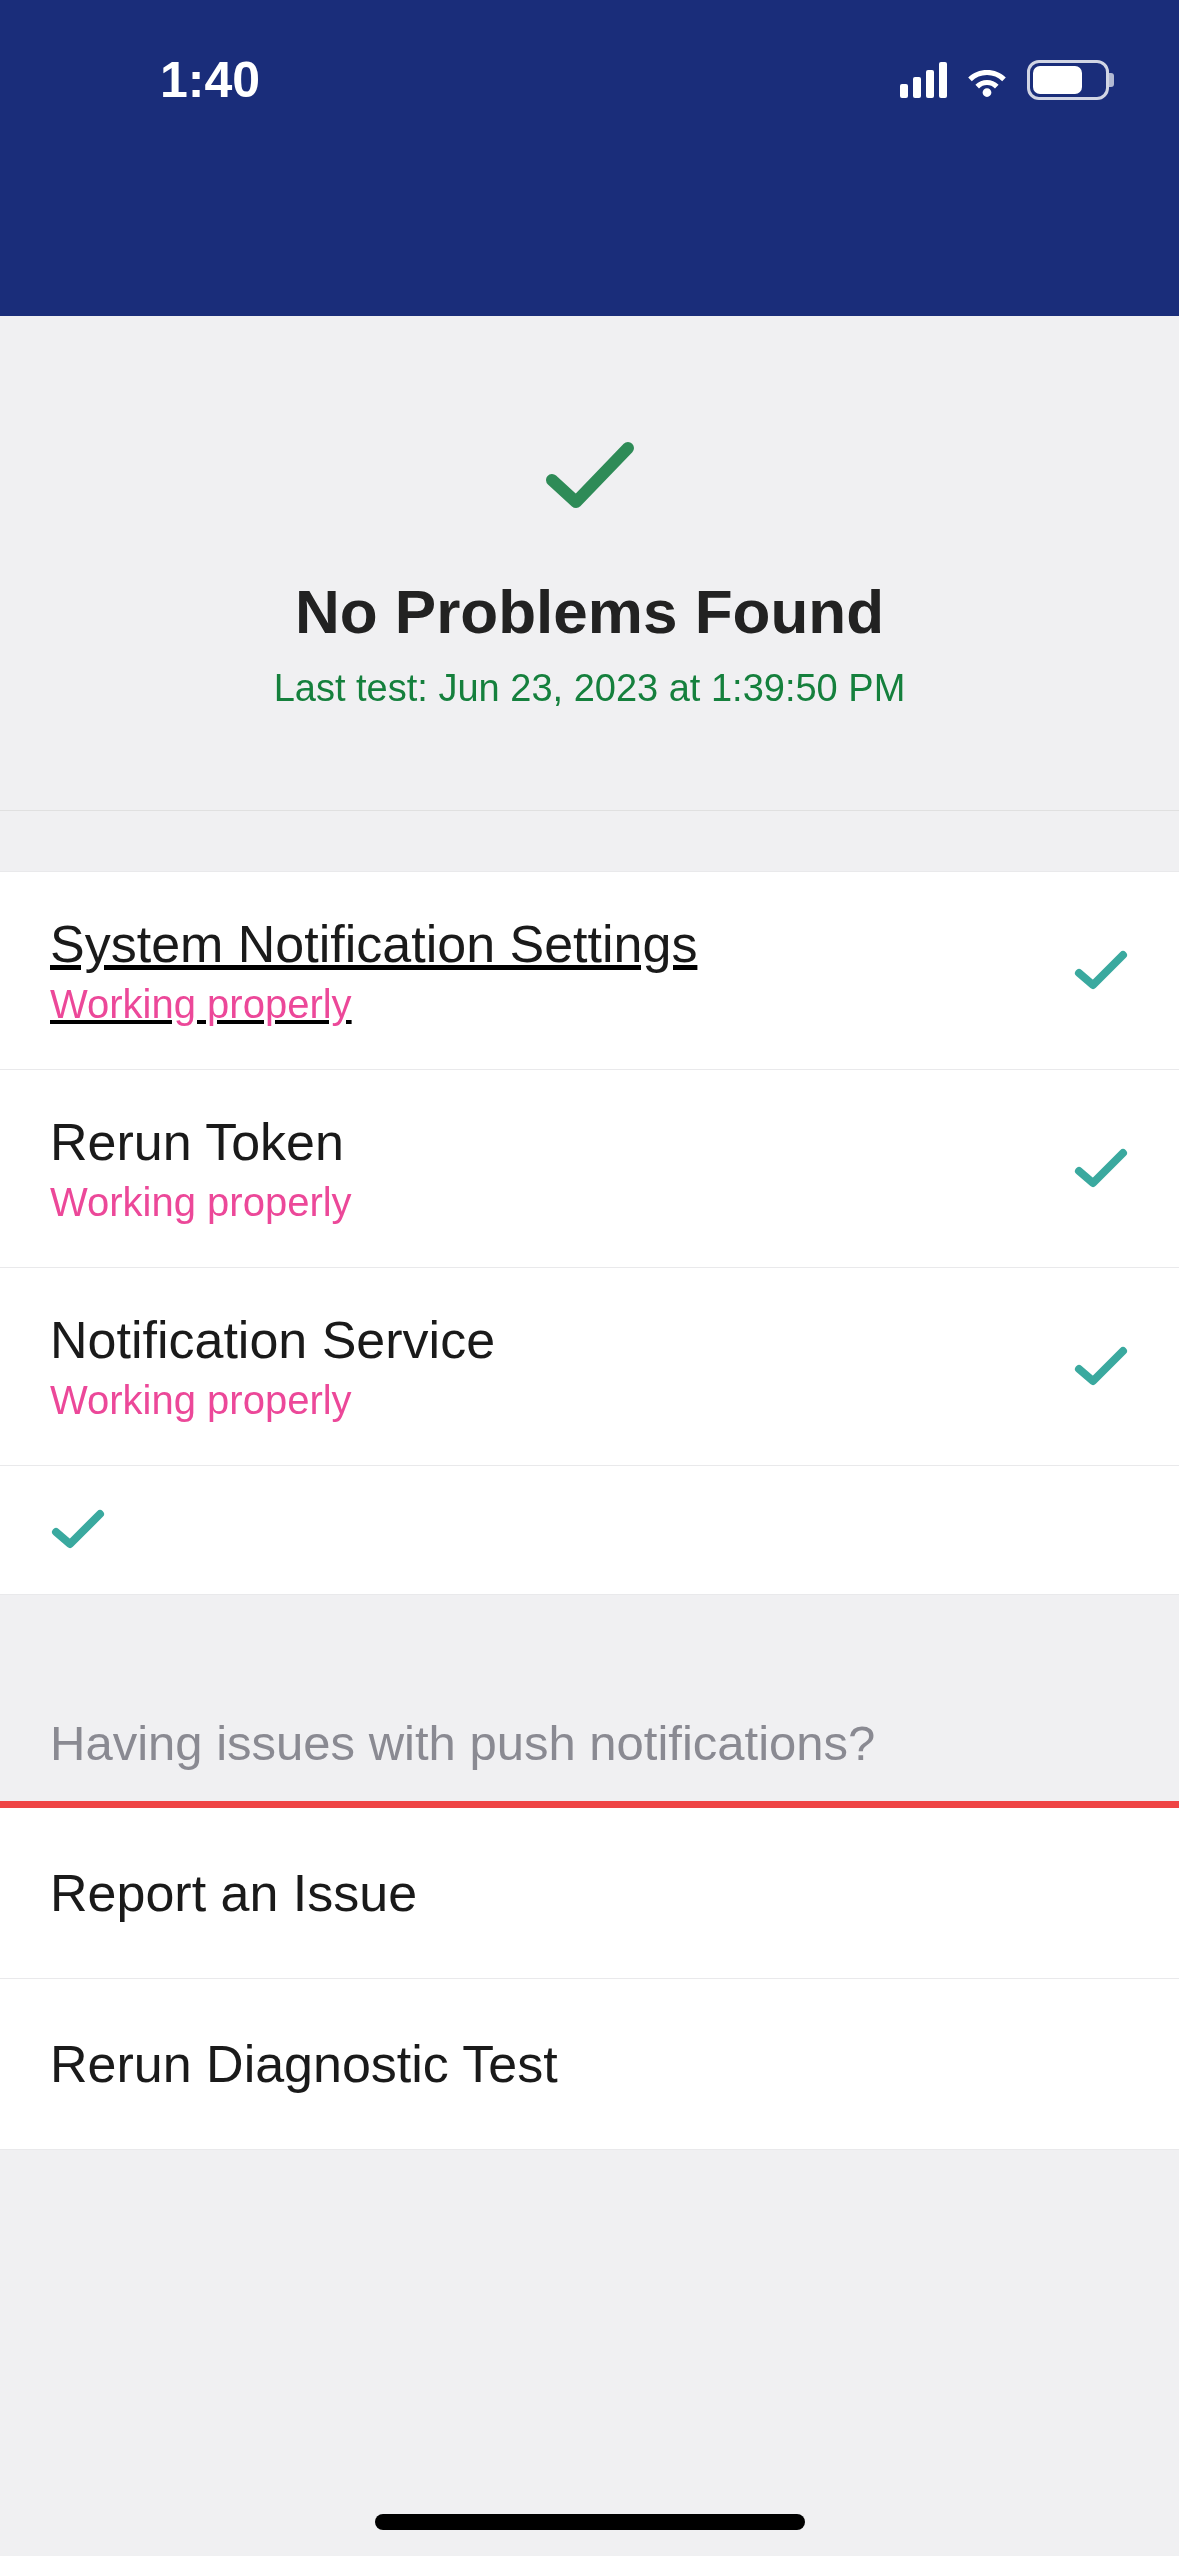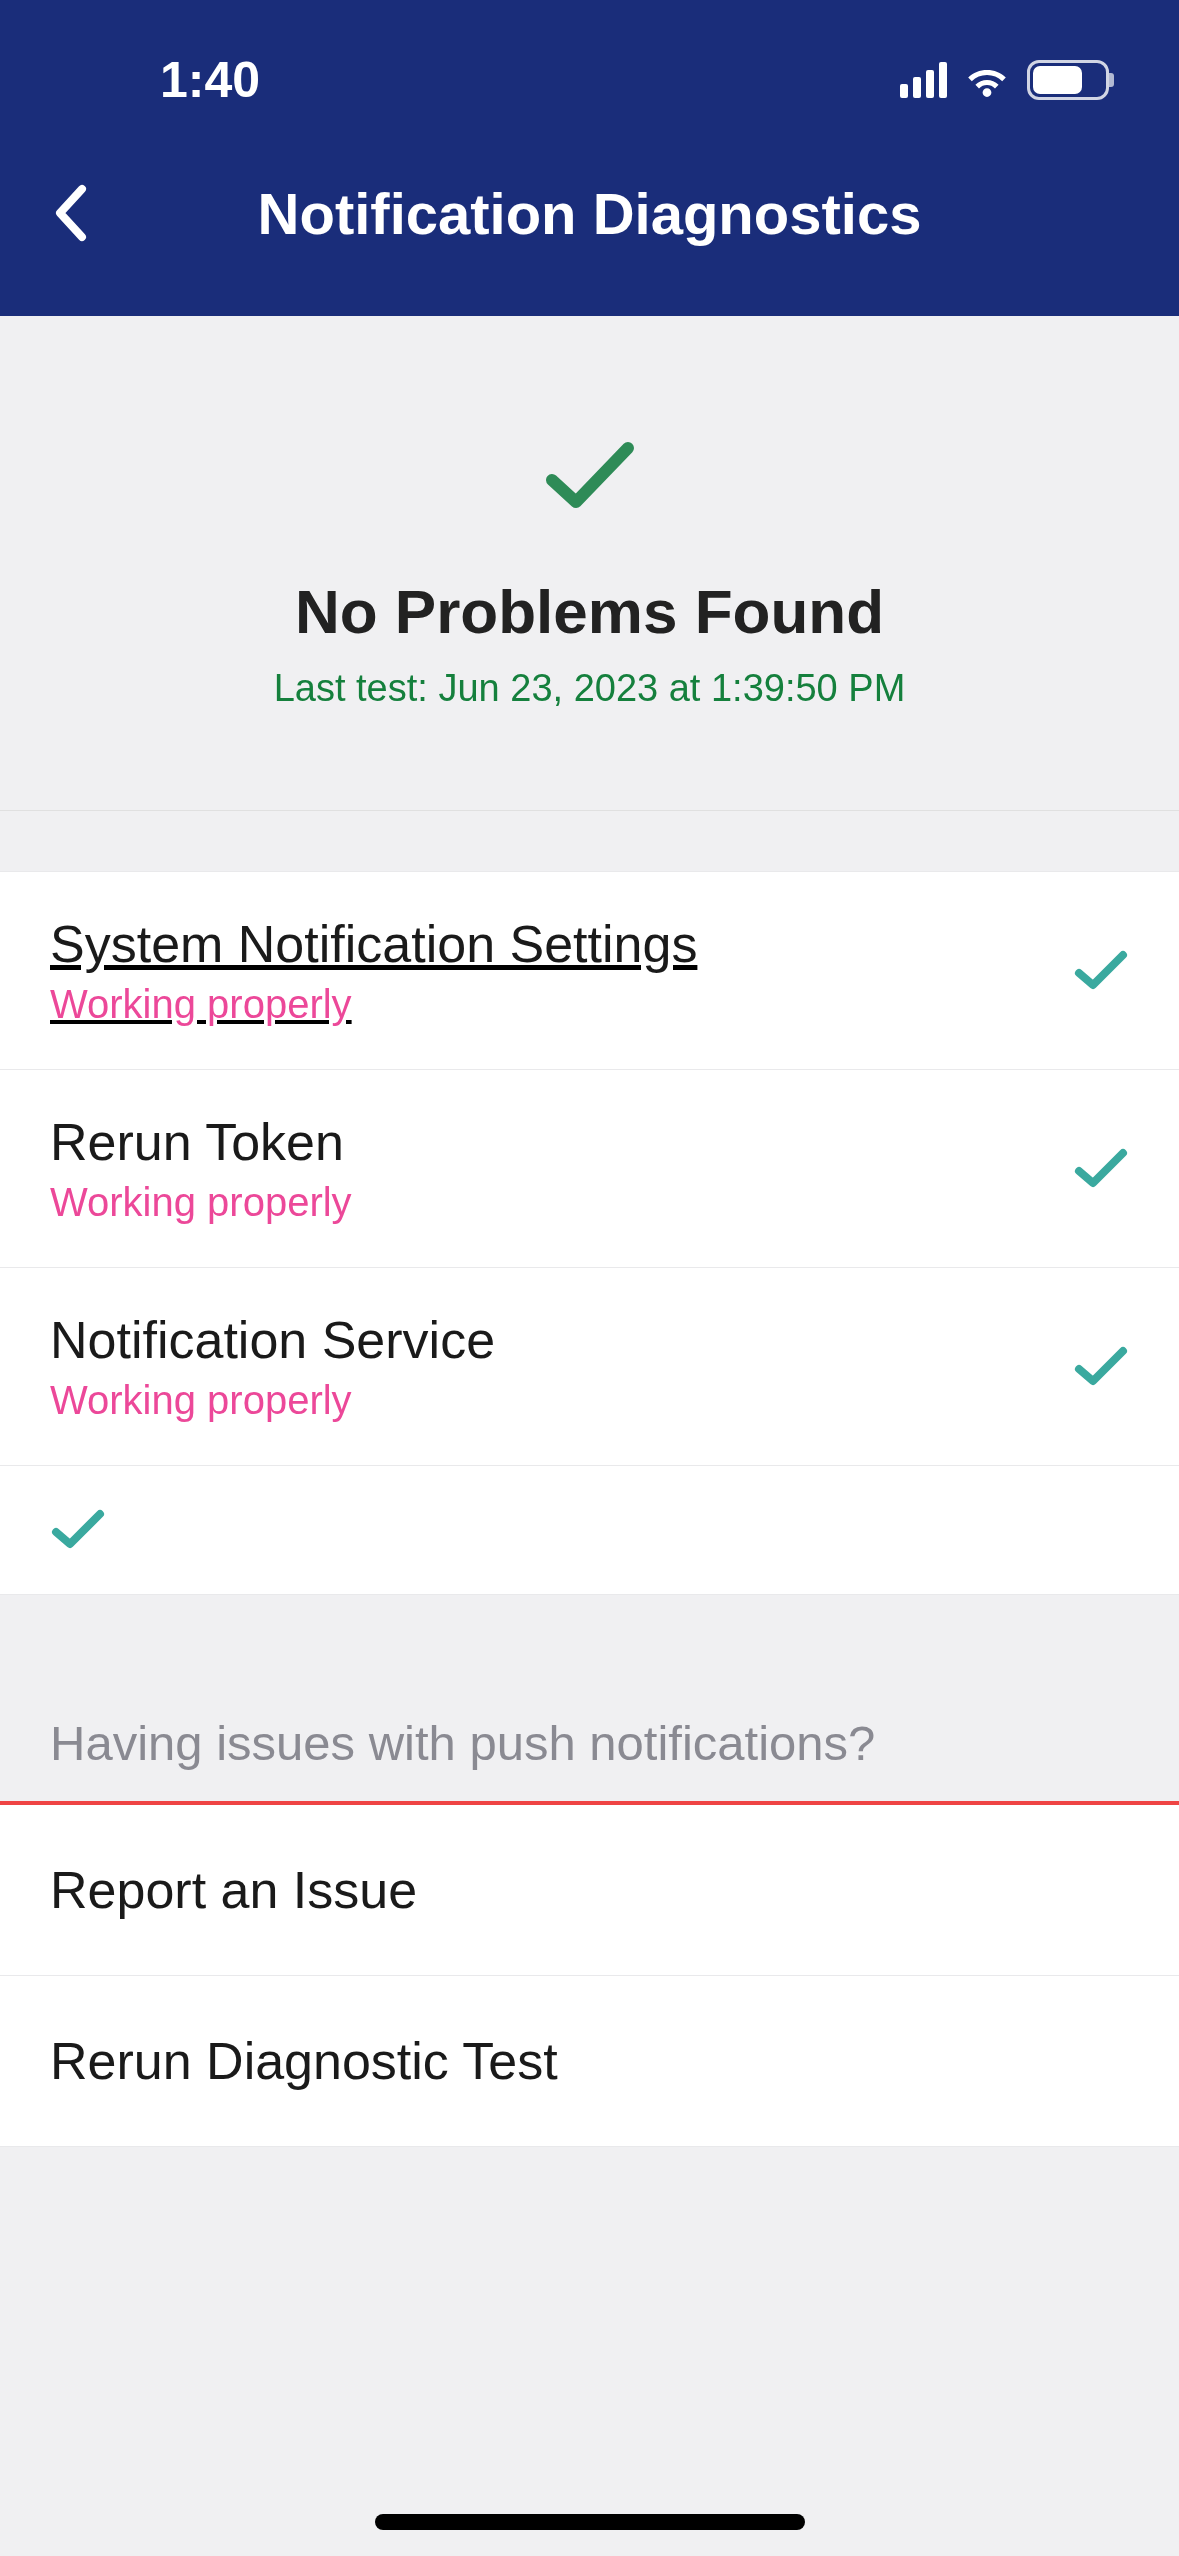--- a/index.html
+++ b/index.html
@@ -167,21 +167,21 @@
     padding: 120px 50px 30px 50px;
     font-size: 49px;
     color: #8a8a92;
   }
 
   .actions {
     background: #fff;
   }
   .action-row {
     padding: 55px 50px;
-    border-top: 4px solid #ef4444;
+    border-top: 7px solid #ef4444;
     border-bottom: 1px solid #e9e9eb;
     font-size: 52px;
     color: #1a1a1a;
     cursor: pointer;
   }
   .action-row + .action-row {
     border-top: none;
   }
 
   .home-indicator {
@@ -211,28 +211,20 @@
       <div class="wifi-icon">
         <svg width="48" height="36" viewBox="0 0 24 18">
           <path d="M12 17.5c1.2 0 2.2-1 2.2-2.2 0-1.2-1-2.2-2.2-2.2s-2.2 1-2.2 2.2c0 1.2 1 2.2 2.2 2.2zm-5.8-6.1l1.8 1.8c1.1-1.1 2.5-1.7 4-1.7s2.9.6 4 1.7l1.8-1.8c-1.6-1.6-3.6-2.4-5.8-2.4s-4.2.8-5.8 2.4zm-3.6-3.6l1.8 1.8c2-2 4.7-3.1 7.6-3.1s5.6 1.1 7.6 3.1l1.8-1.8C18.9 5.3 15.6 4 12 4S5.1 5.3 2.6 7.8z" fill="#fff"></path>
         </svg>
       </div>
       <div class="battery">
         <div class="battery-fill"></div>
       </div>
     </div>
   </div>
-  <div class="nav-bar">
-    <div class="back-button">
-      <svg width="36" height="60" viewBox="0 0 18 30">
-        <polyline points="15,3 4,15 15,27" fill="none" stroke="#fff" stroke-width="4" stroke-linecap="round" stroke-linejoin="round"></polyline>
-      </svg>
-    </div>
-    <div class="nav-title">Notification Diagnostics</div>
-  </div>
 </div>
 
 <div class="summary">
   <div class="summary-check">
     <svg width="100" height="80" viewBox="0 0 50 40">
       <polyline points="6,22 18,33 44,6" fill="none" stroke="#2e8b57" stroke-width="6" stroke-linecap="round" stroke-linejoin="round"></polyline>
     </svg>
   </div>
   <div class="summary-title">No Problems Found</div>
   <div class="summary-sub">Last test: Jun 23, 2023 at 1:39:50 PM</div>

